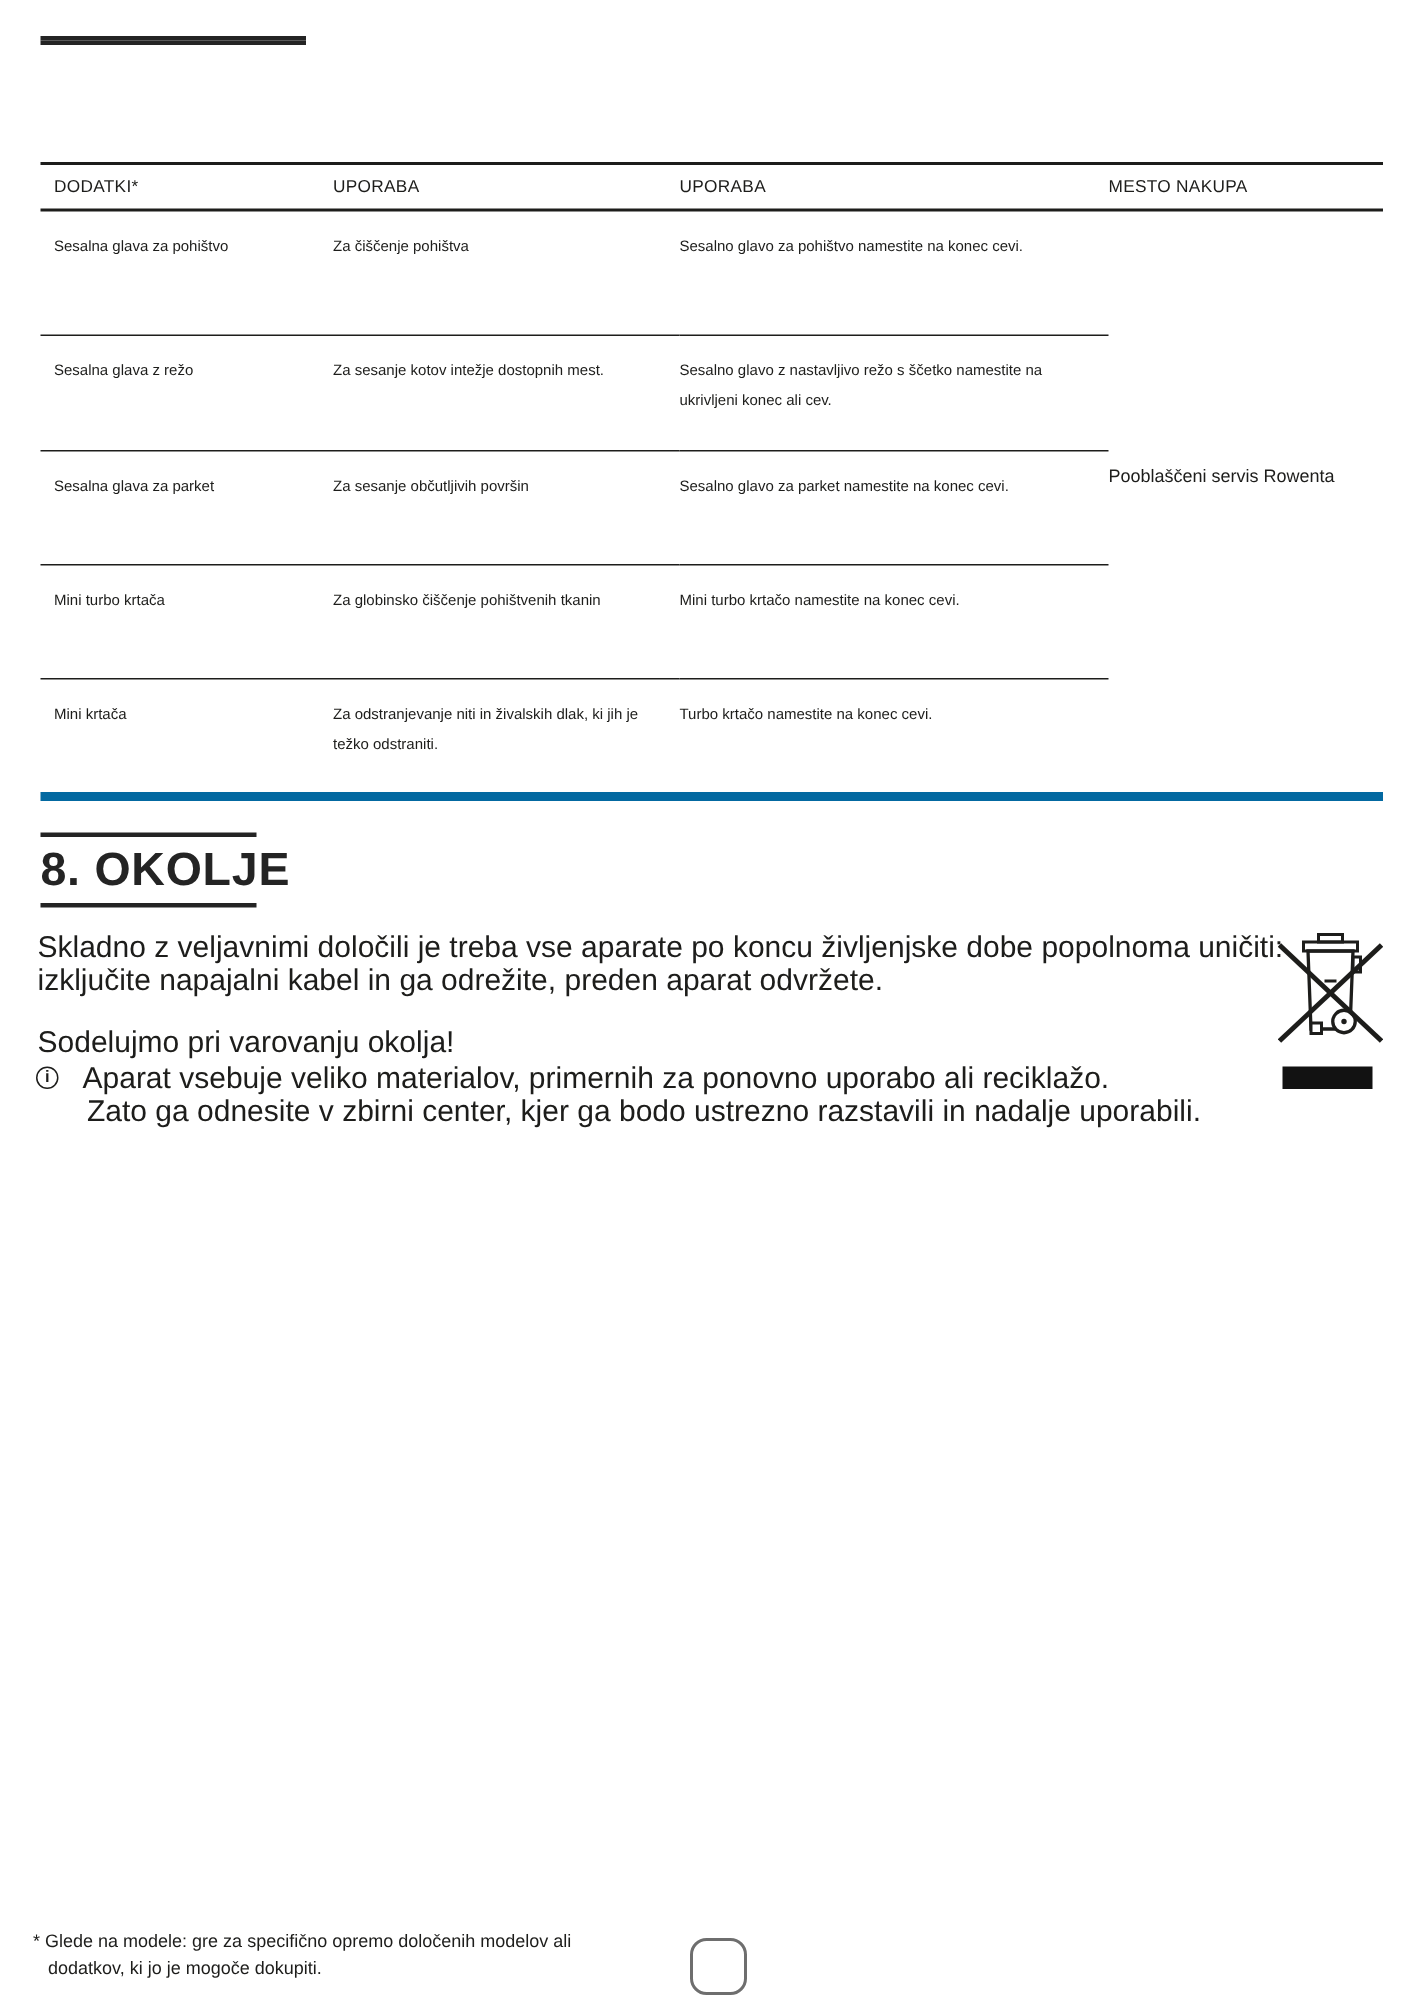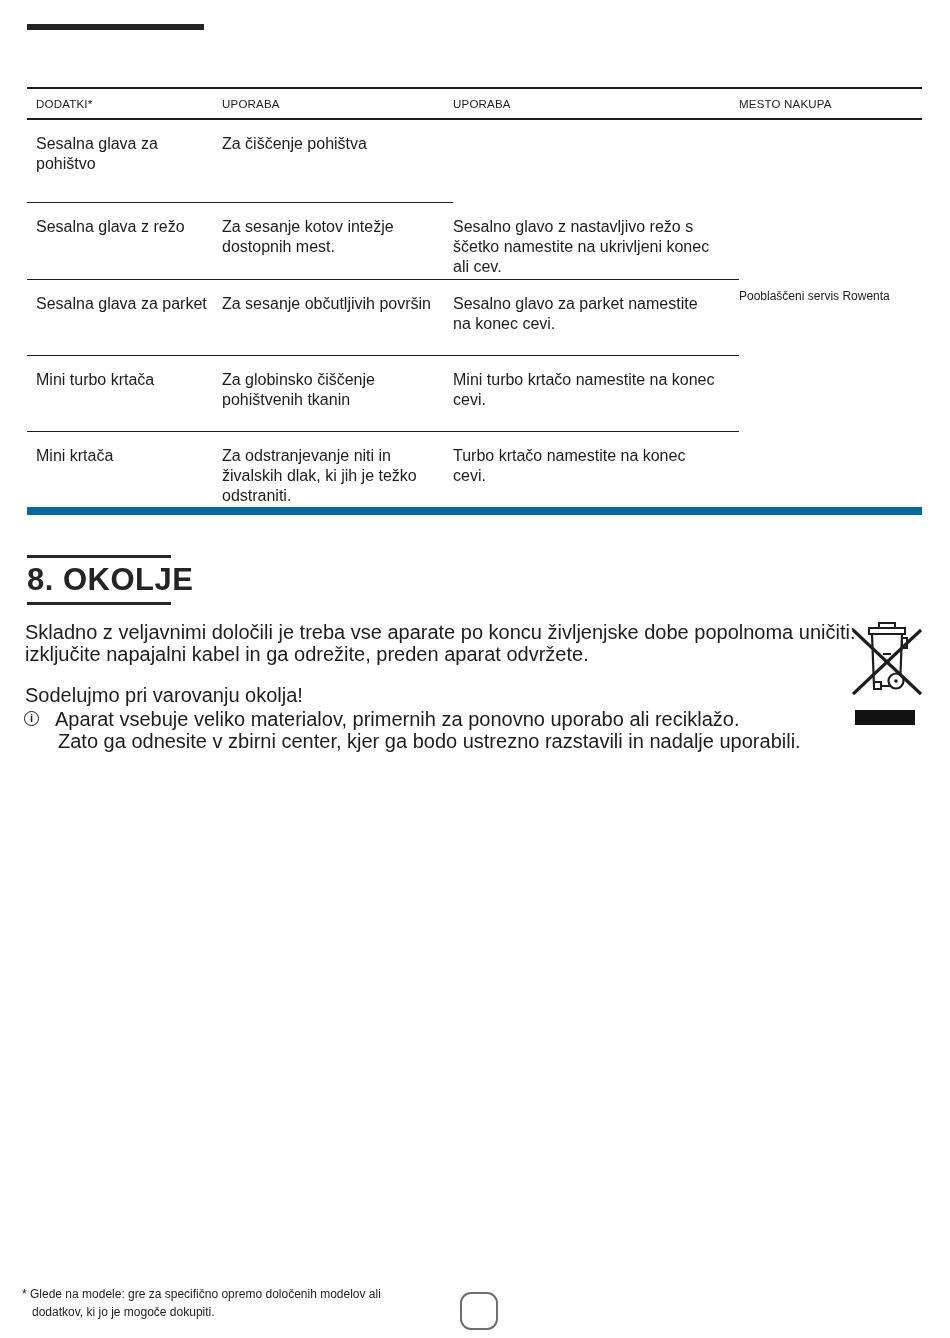--- a/index.html
+++ b/index.html
@@ -15,35 +15,35 @@
   .sec-head { position:absolute; left:27px; }
   .h-rule { height:3px; background:#242424; }
   .sec-title {
     font-size:31px; font-weight:bold; letter-spacing:0.5px;
     color:#242424; padding:5px 0 5px 0; line-height:34px;
     white-space:nowrap;
   }
 
   
   .tbl {
-    position:absolute; left:27px; top:87px; width:895px;
-    border-top:2px solid #1d1d1b; border-bottom:8px solid #0369a1;
+    position:absolute; left:27px; top:108px; width:895px;
+    border-top:2px solid #1d1d1b; border-bottom:6px solid #0369a1;
   }
   .tbl-head {
     display:grid; grid-template-columns:195px 231px 286px 183px;
     height:31px; border-bottom:2px solid #1d1d1b;
     align-items:center; font-size:11.5px; letter-spacing:0.2px;
   }
   .tbl-head .hc1 { padding-left:9px; }
   .tbl-body {
     display:grid; grid-template-columns:195px 231px 286px 183px;
     grid-template-rows:83px 77px 76px 76px 75px;
   }
   .cell {
-    font-size:16px; line-height:20px; padding-top:14px;
+    font-size:10px; line-height:20px; padding-top:14px;
   }
   .c1 { grid-column:1; padding-left:9px; padding-right:10px; }
   .c2 { grid-column:2; padding-right:16px; }
   .c3 { grid-column:3; padding-right:20px; }
   .sep { border-bottom:1px solid #1d1d1b; }
   .c4 {
     grid-column:4; grid-row:1/6; display:flex; align-items:center;
     padding-bottom:36px; font-size:12px; line-height:20px;
   }
 
@@ -91,20 +91,21 @@
     <div class="tbl-head">
       <div class="hc1">DODATKI*</div>
       <div>UPORABA</div>
       <div>UPORABA</div>
       <div>MESTO NAKUPA</div>
     </div>
     <div class="tbl-body">
 
       <div class="cell c1 sep" style="grid-row:1;">Sesalna glava za pohištvo</div>
       <div class="cell c2 sep" style="grid-row:1;">Za čiščenje pohištva</div>
+      <div class="cell c3 sep" style="grid-row:1;">Sesalno glavo za pohištvo namestite na konec cevi.</div>
 
       <div class="cell c1 sep" style="grid-row:2;">Sesalna glava z režo</div>
       <div class="cell c2 sep" style="grid-row:2;">Za sesanje kotov intežje dostopnih mest.</div>
       <div class="cell c3 sep" style="grid-row:2;">Sesalno glavo z nastavljivo režo s ščetko namestite na ukrivljeni konec ali cev.</div>
 
       <div class="cell c1 sep" style="grid-row:3;">Sesalna glava za parket</div>
       <div class="cell c2 sep" style="grid-row:3;">Za sesanje občutljivih površin</div>
       <div class="cell c3 sep" style="grid-row:3;">Sesalno glavo za parket namestite na konec cevi.</div>
 
       <div class="cell c1 sep" style="grid-row:4;">Mini turbo krtača</div>

